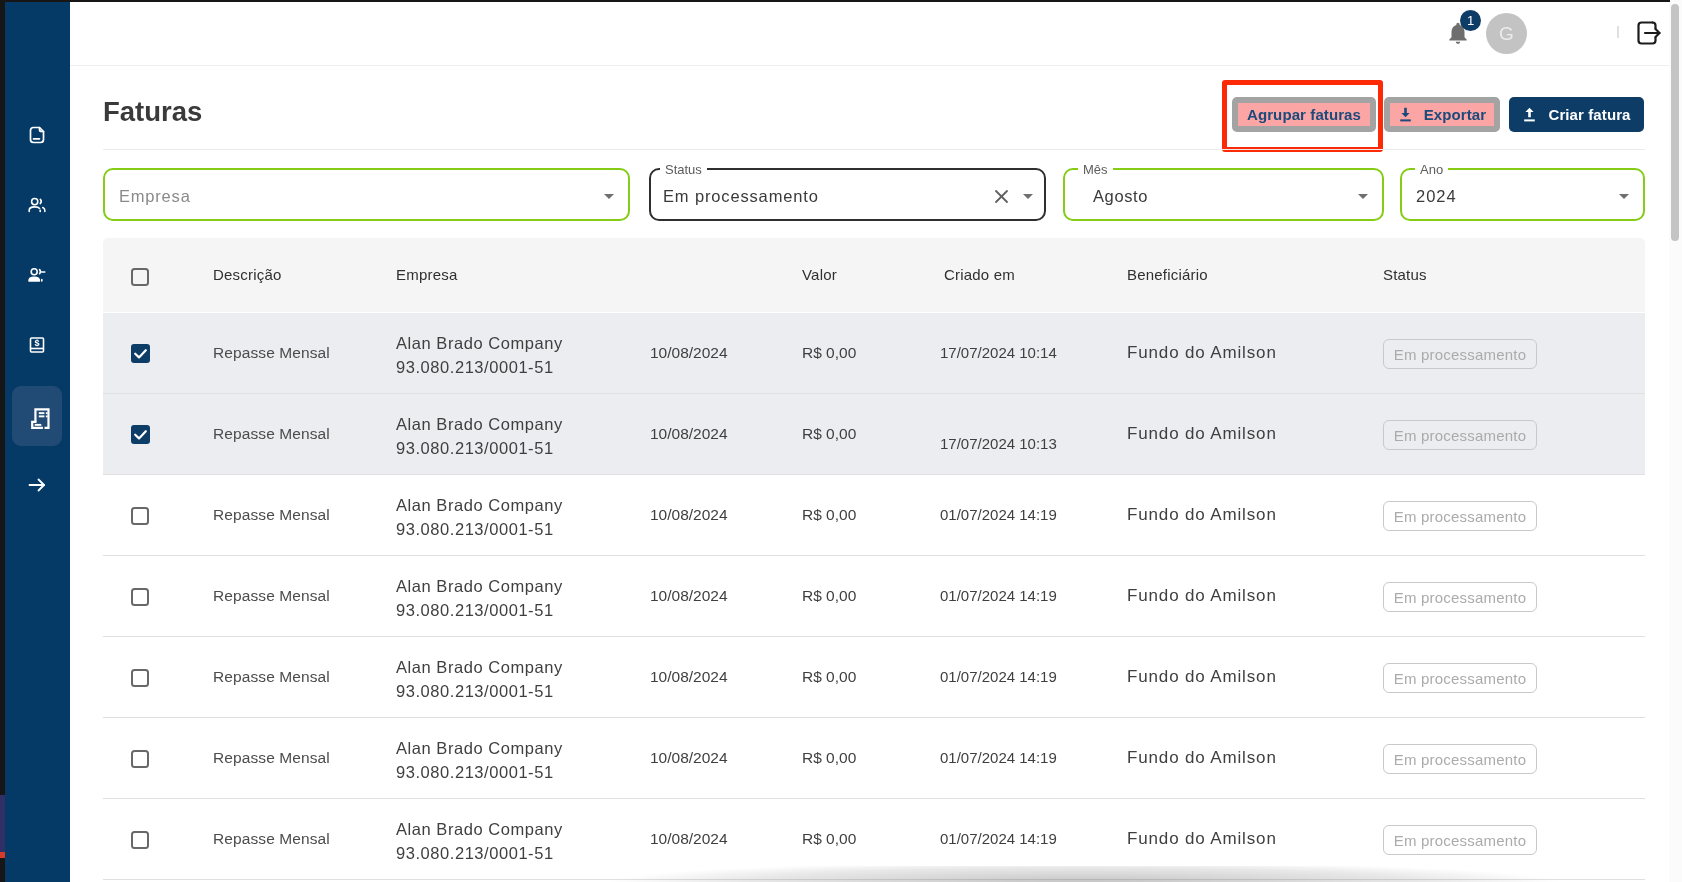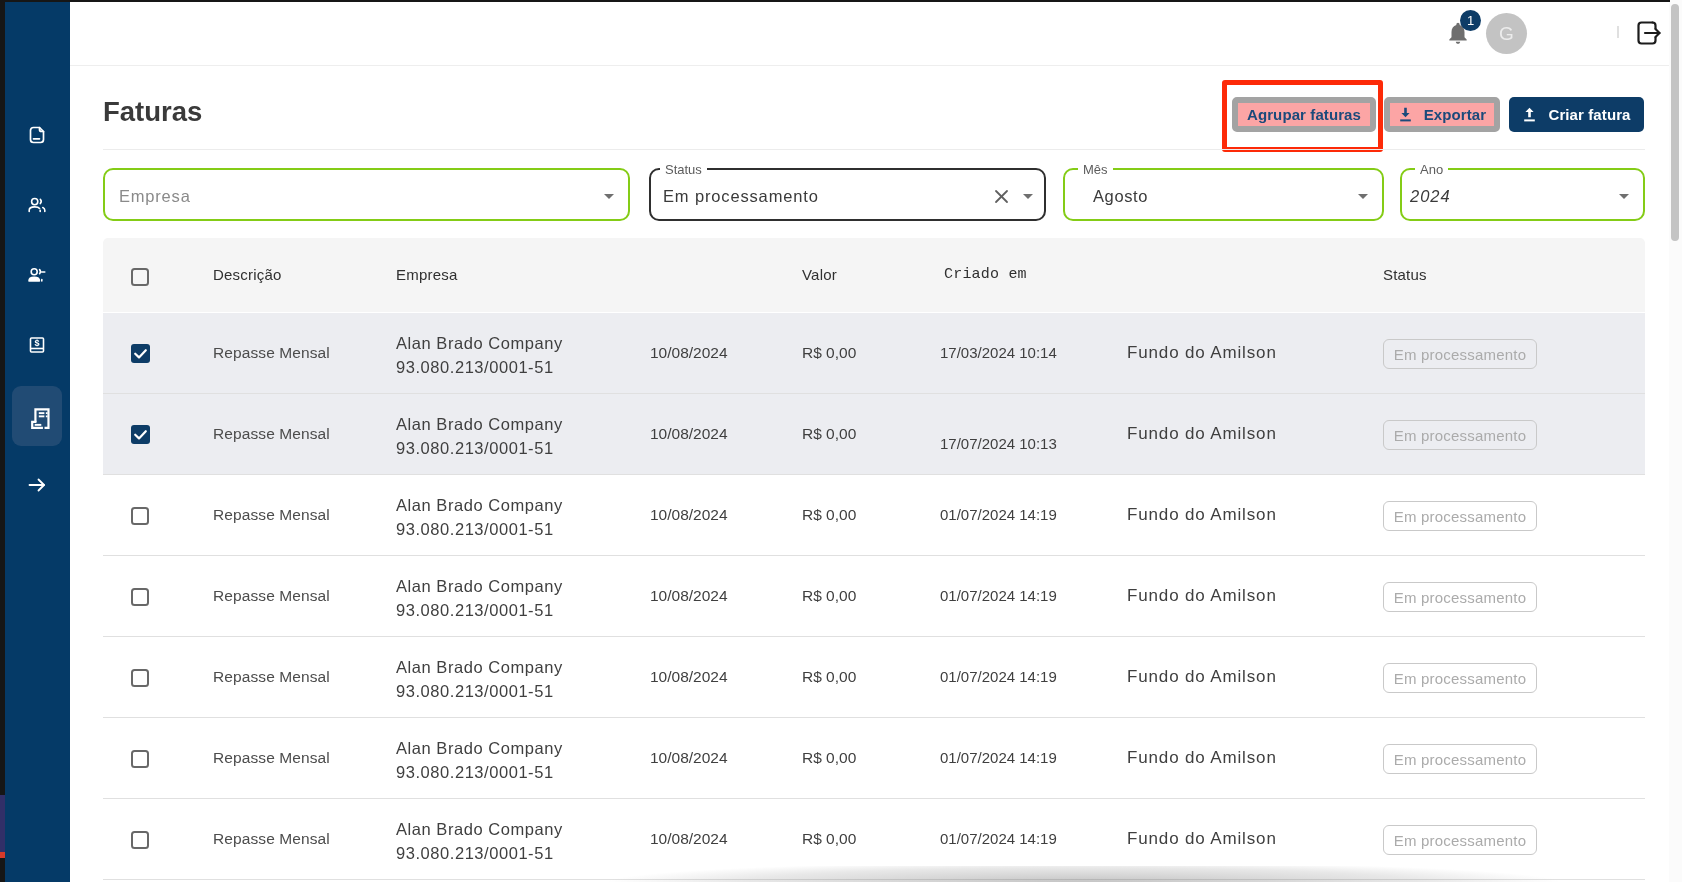--- a/index.html
+++ b/index.html
@@ -175,42 +175,43 @@
     </svg>
     <div class="arrow" style="left:372px;"></div>
   </div>
   <div class="field" style="left:1063px;width:321px;">
     <div class="nlabel" style="left:13px;">Mês</div>
     <div class="val" style="left:28px;letter-spacing:0.6px;">Agosto</div>
     <div class="arrow" style="left:293px;"></div>
   </div>
   <div class="field" style="left:1400px;width:245px;padding-left:16px;">
     <div class="nlabel" style="left:13px;">Ano</div>
-    <div class="val" style="left:8px;letter-spacing:1px;font-style:italic;">2024</div>
+    <div class="val" style="left:14px;letter-spacing:1px;">2024</div>
     <div class="arrow" style="left:217px;"></div>
   </div>
 
   <div class="abs thead">
     <div class="cb" style="left:28px;top:29.5px;"></div>
     <div class="th" style="left:110px;">Descrição</div>
     <div class="th" style="left:293px;">Empresa</div>
     <div class="th" style="left:699px;">Valor</div>
-    <div class="th" style="left:841px;font-family:Liberation Mono, monospace;">Criado em</div>
+    <div class="th" style="left:841px;">Criado em</div>
+    <div class="th" style="left:1024px;">Beneficiário</div>
     <div class="th" style="left:1280px;">Status</div>
   </div>
 
   <div class="row sel" style="top:313px;">
     <div class="cb checked" style="top:31px;"><svg width="19" height="19" viewBox="0 0 19 19">
           <path d="M4.2 9.7 L8 13.4 L14.8 6.2" fill="none" stroke="#fff" stroke-width="2.2" stroke-linecap="round" stroke-linejoin="round"></path>
         </svg></div>
     <div class="cell" style="left:110px;top:31px;color:#4c4c4c;letter-spacing:0.1px;">Repasse Mensal</div>
     <div class="cell" style="left:293px;top:19px;font-size:16.5px;line-height:23.5px;letter-spacing:0.55px;">Alan Brado Company<br>93.080.213/0001-51</div>
     <div class="cell" style="left:547px;top:31px;">10/08/2024</div>
     <div class="cell" style="left:699px;top:31px;">R$ 0,00</div>
-    <div class="cell" style="left:837px;top:31px;font-size:15px;">17/03/2024 10:14</div>
+    <div class="cell" style="left:837px;top:31px;font-size:15px;">17/07/2024 10:14</div>
     <div class="cell" style="left:1024px;top:30px;font-size:17px;letter-spacing:0.85px;">Fundo do Amilson</div>
     <div class="chip" style="top:26px;">Em processamento</div>
   </div>
   <div class="row sel" style="top:394px;">
     <div class="cb checked" style="top:31px;"><svg width="19" height="19" viewBox="0 0 19 19">
           <path d="M4.2 9.7 L8 13.4 L14.8 6.2" fill="none" stroke="#fff" stroke-width="2.2" stroke-linecap="round" stroke-linejoin="round"></path>
         </svg></div>
     <div class="cell" style="left:110px;top:31px;color:#4c4c4c;letter-spacing:0.1px;">Repasse Mensal</div>
     <div class="cell" style="left:293px;top:19px;font-size:16.5px;line-height:23.5px;letter-spacing:0.55px;">Alan Brado Company<br>93.080.213/0001-51</div>
     <div class="cell" style="left:547px;top:31px;">10/08/2024</div>

